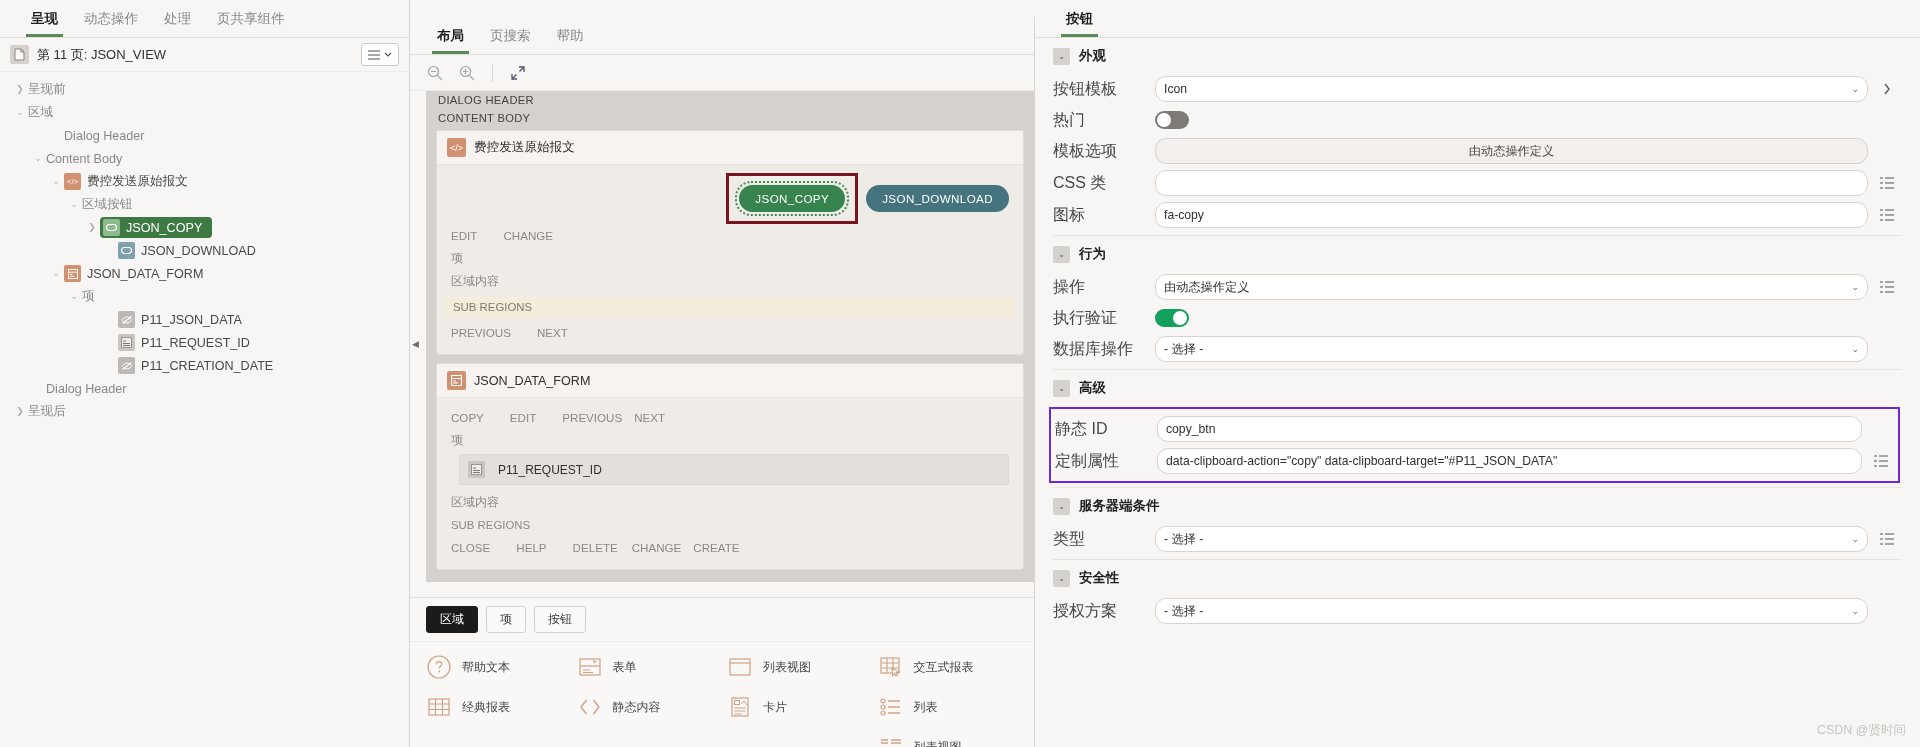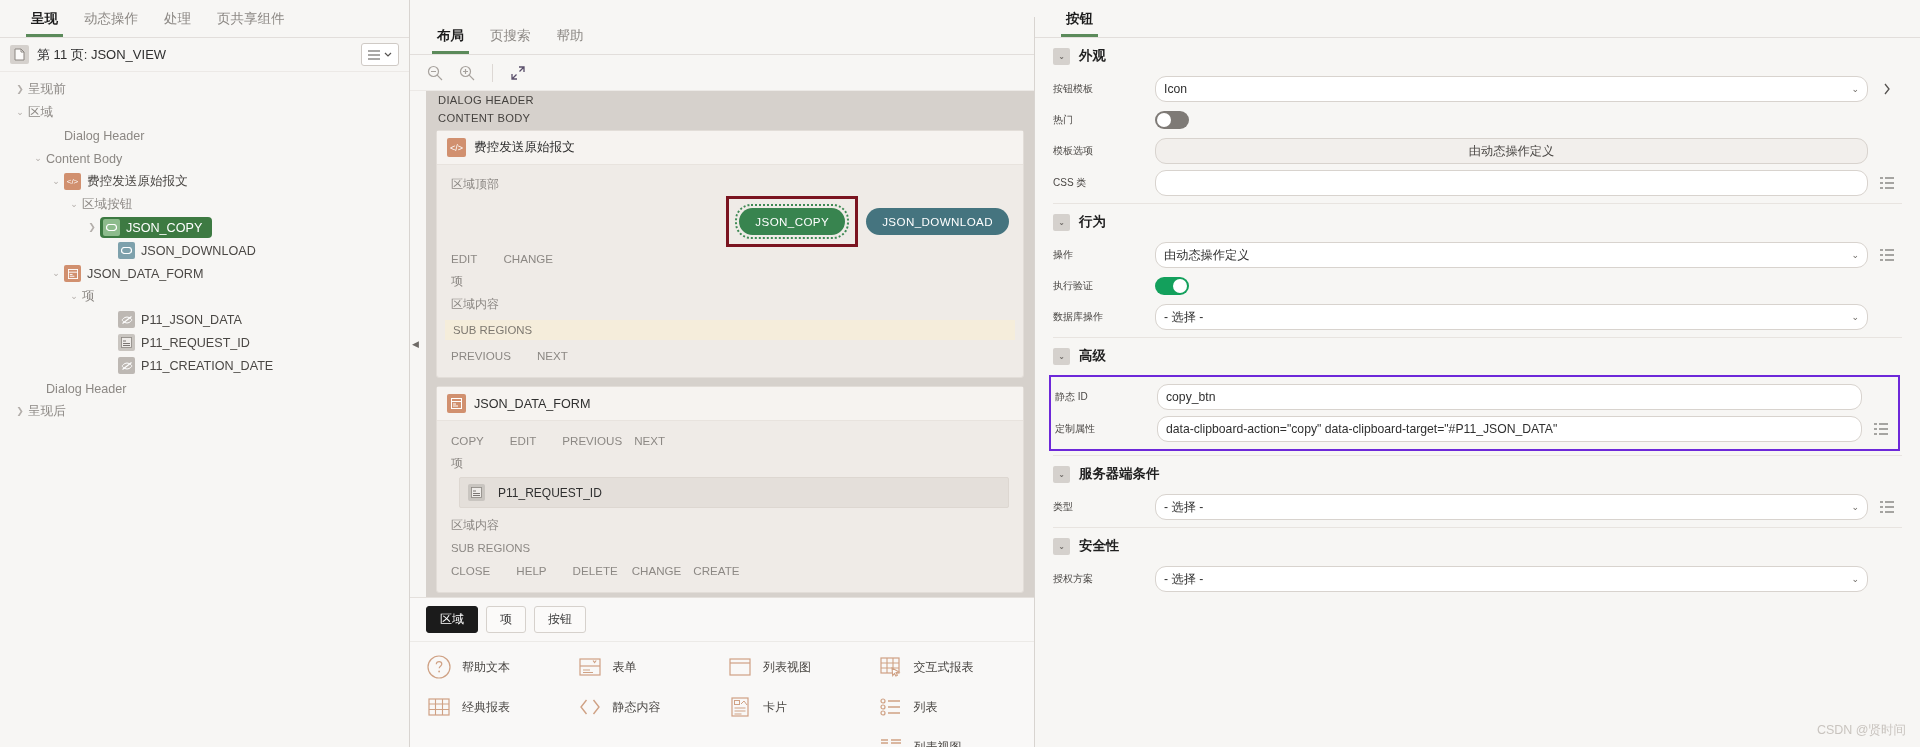--- a/index.html
+++ b/index.html
@@ -286,21 +286,21 @@
     font-size: 8px; color: #6d6965; flex: none; cursor: pointer;
   }
   .prop-row {
     display: flex; align-items: center;
     padding: 3px 22px 3px 18px;
     gap: 10px;
     min-height: 30px;
   }
   .prop-label {
     width: 92px; flex: none;
-    font-size: 10px; color: #4a4744;
+    font-size: 16px; color: #4a4744;
   }
   .prop-field { flex: 1; display: flex; align-items: center; gap: 8px; }
   .inp {
     flex: 1; height: 26px;
     background: #fff; border: 1px solid #d8d3ce; border-radius: 11px;
     display: flex; align-items: center;
     padding: 0 8px;
     font-size: 12.2px; color: #2f2f2f;
     overflow: hidden; white-space: nowrap;
   }
@@ -534,21 +534,20 @@
       <div class="band-wrap">
         <div class="band">DIALOG HEADER</div>
         <div class="band" style="padding-bottom:6px">CONTENT BODY</div>
 
         <div class="region-card">
           <div class="region-head">
             <span class="node-icon ic-code">&lt;/&gt;</span>
             <span>费控发送原始报文</span>
           </div>
           <div class="region-body">
-            <div class="lbl-cn">区域顶部</div>
             <div class="toprow">
               <span class="sel-outline">
                 <span class="dotted-wrap">
                   <span class="apex-btn btn-green">JSON_COPY</span>
                 </span>
               </span>
               <span class="apex-btn btn-blue">JSON_DOWNLOAD</span>
             </div>
             <div class="btnrow">
               <span>EDIT</span>
@@ -753,20 +752,31 @@
             <div class="prop-label">CSS 类</div>
             <div class="prop-field">
               <div class="inp"></div>
               <span class="side-btn">
                 <svg width="14" height="12" viewBox="0 0 14 12">
                   <path d="M0 1h3M5 1h9M0 6h3M5 6h9M0 11h3M5 11h9" stroke="currentColor" stroke-width="1.2"></path>
                 </svg>
               </span>
             </div>
           </div>
+          <div class="prop-row">
+            <div class="prop-label">图标</div>
+            <div class="prop-field">
+              <div class="inp">fa-copy</div>
+              <span class="side-btn">
+                <svg width="14" height="12" viewBox="0 0 14 12">
+                  <path d="M0 1h3M5 1h9M0 6h3M5 6h9M0 11h3M5 11h9" stroke="currentColor" stroke-width="1.2"></path>
+                </svg>
+              </span>
+            </div>
+          </div>
         </div>
         <div class="divider-line"></div>
         <div class="sec-head">
           <span class="sec-toggle">⌄</span>
           <span>行为</span>
         </div>
         <div>
           <div class="prop-row">
             <div class="prop-label">操作</div>
             <div class="prop-field">

